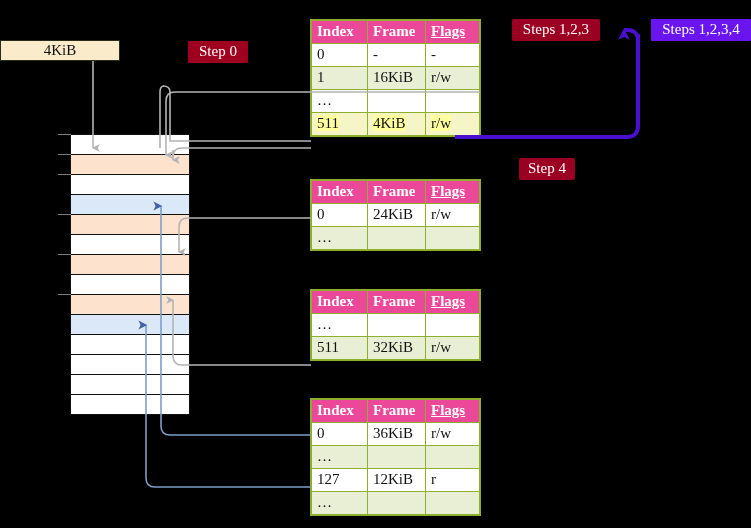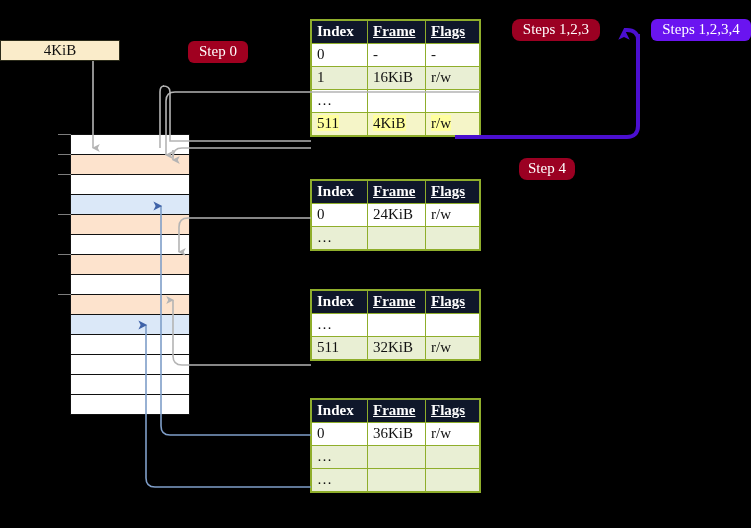--- a/index.html
+++ b/index.html
@@ -16,23 +16,23 @@
     position:absolute;
     color:#ffffff;
     font-family:"Liberation Serif", serif;
     font-size:15px;
     line-height:19px;
     text-align:center;
     white-space:nowrap;
     padding:1px 9px 2px 9px;
     box-sizing:border-box;
   }
-  .badge.red{background:#a00020;border-radius:6px;}
-  .badge.crimson{background:#9b0022;border-radius:8px;text-align:center;}
-  .badge.purple{background:#6a14f0;border-radius:6px;}
+  .badge.red{background:#a00020;border-radius:1px;}
+  .badge.crimson{background:#9b0022;border-radius:2px;text-align:center;}
+  .badge.purple{background:#6a14f0;border-radius:1px;}
 
   
   .kibbox{
     position:absolute;
     background:#faecca;
     border:1px solid #2b2b1a;
     box-sizing:border-box;
     color:#101010;
     font-family:"Liberation Serif", serif;
     font-size:15px;
@@ -67,29 +67,29 @@
     border:1px solid #8fae2b;
     padding:2px 5px 3px 5px;
     text-align:left;
     color:#111111;
     height:22px;
     box-sizing:border-box;
     font-weight:normal;
     vertical-align:middle;
   }
   .ptable th{
-    background:#0f172a;
+    background:#ec4899;
     color:#ffffff;
     font-weight:bold;
   }
   .ptable tr.alt td{background:#e9efd4;}
   .ptable td.hl span{background:#ffff9e;}
   .ptable tr.hlrow td{background:#f5f5c8;}
   .col-index{width:56px;}
-  .col-frame{width:58px;text-decoration:underline;}
+  .col-frame{width:58px;}
   .col-flags{width:54px;text-decoration:underline;}
 
   svg.overlay{position:absolute;left:0;top:0;width:751px;height:528px;pointer-events:none;}
 </style>
 </head>
 <body>
 
 <div class="stage">
 
   <div class="badge red" style="left:188px;top:41px;width:60px;">Step 0</div>
@@ -214,20 +214,25 @@
       <tr>
         <td>0</td>
         <td>36KiB</td>
         <td>r/w</td>
       </tr>
       <tr class="alt">
         <td>…</td>
         <td></td>
         <td></td>
       </tr>
+      <tr>
+        <td>127</td>
+        <td>12KiB</td>
+        <td>r</td>
+      </tr>
       <tr class="alt">
         <td>…</td>
         <td></td>
         <td></td>
       </tr>
     </tbody>
   </table>
 
   <svg class="overlay" viewBox="0 0 751 528">
     <defs>

